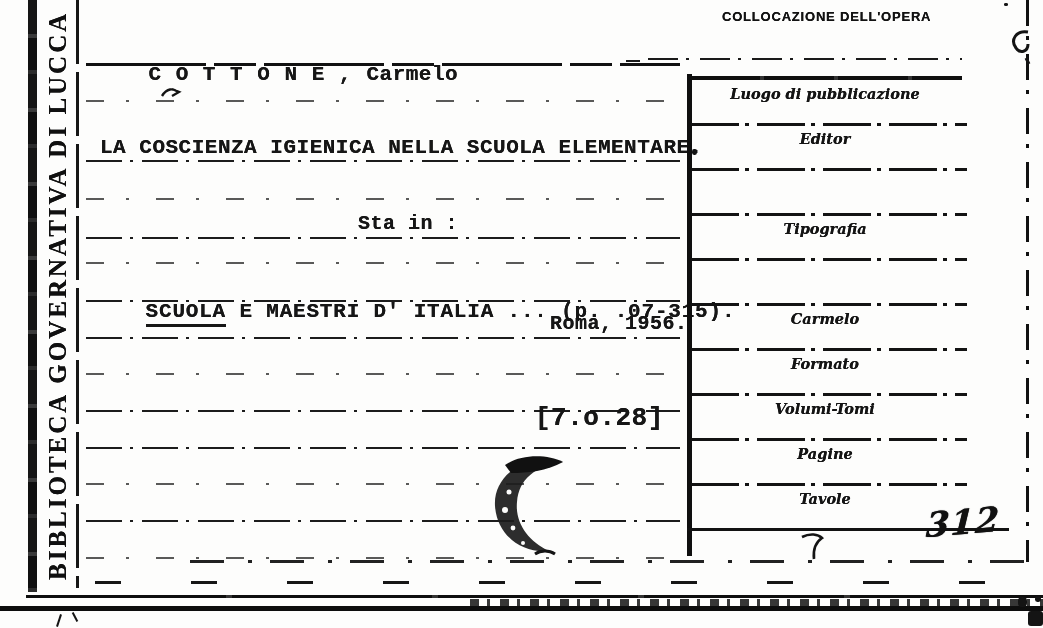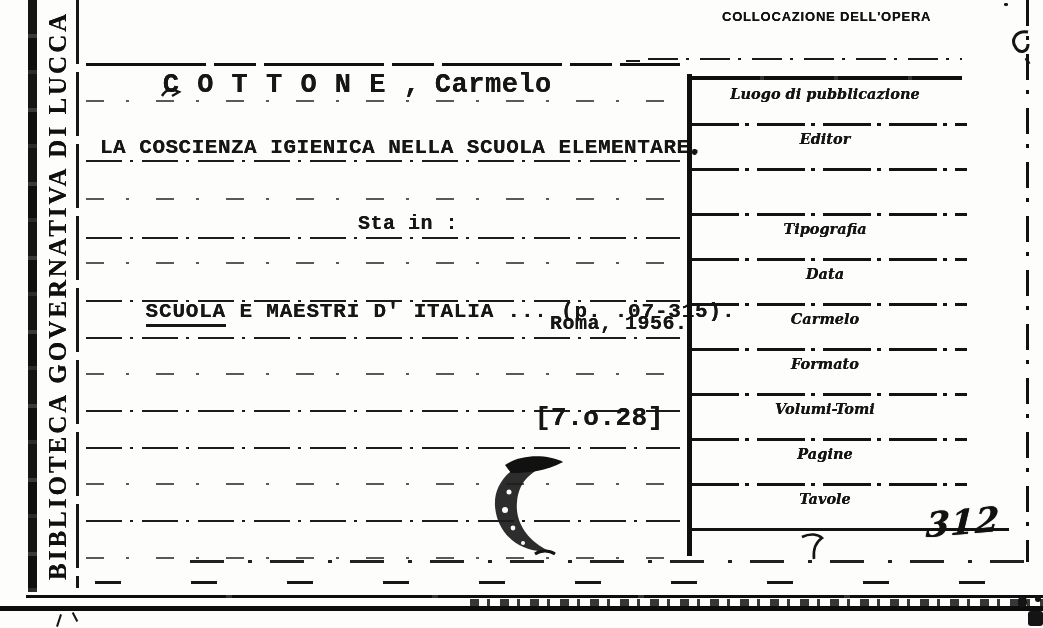--- a/index.html
+++ b/index.html
@@ -60,21 +60,21 @@
   <div class="rule sparse" style="top:262px;"></div>
   <div class="rule" style="top:300px;"></div>
   <div class="rule" style="top:337px;"></div>
   <div class="rule sparse" style="top:373px;"></div>
   <div class="rule" style="top:410px;"></div>
   <div class="rule" style="top:447px;"></div>
   <div class="rule sparse" style="top:483px;"></div>
   <div class="rule" style="top:520px;"></div>
   <div class="rule sparse" style="top:557px;"></div>
 
-  <div class="t" style="left:96px;top:40px;font-size:27px;">
+  <div class="t" style="left:96px;top:40px;font-size:21px;">
     <span style="letter-spacing:1px;">C O T T O N E ,</span><span style="margin-left:14px;">Carmelo</span>
   </div>
 
   <svg class="abs" style="left:160px;top:84px;" width="26" height="16" viewBox="0 0 26 16">
     <path d="M2 12 C7 4 13 4 18 8 M12 5 L19 8 L12 12" fill="none" stroke="#141414" stroke-width="2.4"></path>
   </svg>
 
   <div class="t" style="left:100px;top:136px;font-size:21px;text-align:center;">LA COSCIENZA IGIENICA NELLA SCUOLA ELEMENTARE.</div>
 
   <div class="t" style="left:358px;top:212px;font-size:20px;">Sta in :</div>
@@ -102,21 +102,20 @@
     <div class="abs" style="left:3px;top:2px;width:272px;height:4px;
                 background:repeating-linear-gradient(90deg,#0f0f0f 0 70px,#333 70px 74px);"></div>
 
     <div class="plabel" style="top:11px;">Luogo di pubblicazione</div>
     <div class="pline" style="top:49px;left:4px;"></div>
     <div class="plabel" style="top:56px;">Editor</div>
     <div class="pline" style="top:94px;left:4px;"></div>
     <div class="pline" style="top:139px;left:4px;"></div>
     <div class="plabel" style="top:146px;">Tipografia</div>
     <div class="pline" style="top:184px;left:4px;"></div>
-    <div class="plabel" style="top:191px;">Data</div>
     <div class="pline" style="top:229px;left:4px;"></div>
     <div class="plabel" style="top:236px;">Carmelo</div>
     <div class="pline" style="top:274px;left:4px;"></div>
     <div class="plabel" style="top:281px;">Formato</div>
     <div class="pline" style="top:319px;left:4px;"></div>
     <div class="plabel" style="top:326px;">Volumi-Tomi</div>
     <div class="pline" style="top:364px;left:4px;"></div>
     <div class="plabel" style="top:371px;">Pagine</div>
     <div class="pline" style="top:409px;left:4px;"></div>
     <div class="plabel" style="top:416px;">Tavole</div>

